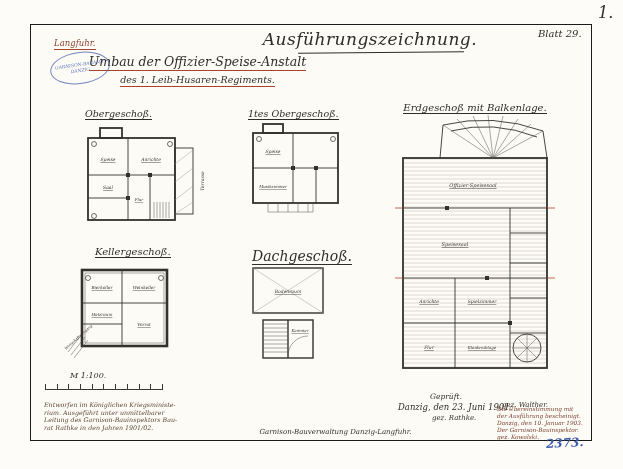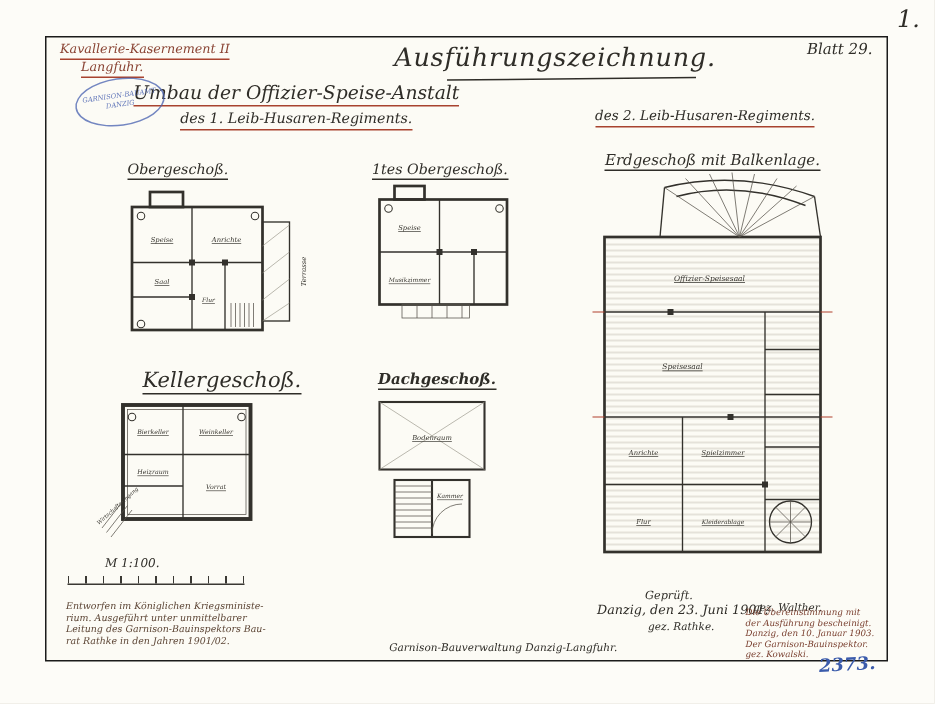--- a/index.html
+++ b/index.html
@@ -34,52 +34,49 @@
 </head>
 <body>
 
 <div class="sheet">
 
   <div class="frame"></div>
 
   <div class="abs hw" style="left:598px;top:3px;font-size:16px;">1.</div>
 
   <div class="abs hw" style="left:40px;top:28px;font-size:8.5px;color:#8a4434;">
-    <span class="u-red">Kavallerie-Kasernement II</span><br>
+    <br>
     <span class="u-red" style="margin-left:14px;">Langfuhr.</span>
   </div>
 
   <div class="abs hw ctr" style="left:250px;top:29px;width:240px;font-size:17px;letter-spacing:.5px;">Ausführungszeichnung.</div>
   <div class="abs" style="left:298px;top:52px;width:166px;border-top:1.1px solid #2f2d28;transform:rotate(-.6deg);"></div>
 
   <div class="abs hw" style="left:538px;top:28px;font-size:10px;">Blatt 29.</div>
 
   <div class="abs hw ctr" style="left:85px;top:54px;width:225px;font-size:12.5px;">
     <span class="u-red">Umbau der Offizier-Speise-Anstalt</span>
   </div>
   <div class="abs hw ctr" style="left:85px;top:74px;width:225px;font-size:9.5px;">
     <span class="u-red">des 1. Leib-Husaren-Regiments.</span>
   </div>
 
-  <div class="abs hw ctr" style="left:375px;top:73px;width:190px;font-size:9px;">
-    <span class="u-red">des 2. Leib-Husaren-Regiments.</span>
-  </div>
 
   <div class="stamp">
     <span>GARNISON-BAUAMT</span>
     <span>DANZIG</span>
   </div>
 
   <div class="abs hw" style="left:85px;top:108px;font-size:9.5px;">
     <span class="u-blk">Obergeschoß.</span></div>
   <div class="abs hw" style="left:248px;top:108px;font-size:9.5px;">
     <span class="u-blk">1tes Obergeschoß.</span></div>
-  <div class="abs hw" style="left:95px;top:246px;font-size:14px;text-decoration:underline;">
+  <div class="abs hw" style="left:95px;top:246px;font-size:10px;text-decoration:underline;">
     <span class="u-blk">Kellergeschoß.</span></div>
-  <div class="abs hw" style="left:252px;top:248px;font-size:10px;font-weight:bold;">
+  <div class="abs hw" style="left:252px;top:248px;font-size:14px;">
     <span class="u-blk">Dachgeschoß.</span></div>
   <div class="abs hw ctr" style="left:390px;top:102px;width:170px;font-size:10px;">
     <span class="u-blk">Erdgeschoß mit Balkenlage.</span></div>
 
   <svg class="plan" style="left:70px;top:120px;" width="145" height="118" viewBox="0 0 145 118">
     <g class="w2">
       <rect x="18" y="18" width="87" height="82"></rect>
       <rect x="30" y="8" width="22" height="10"></rect>
     </g>
     <g class="w1">

